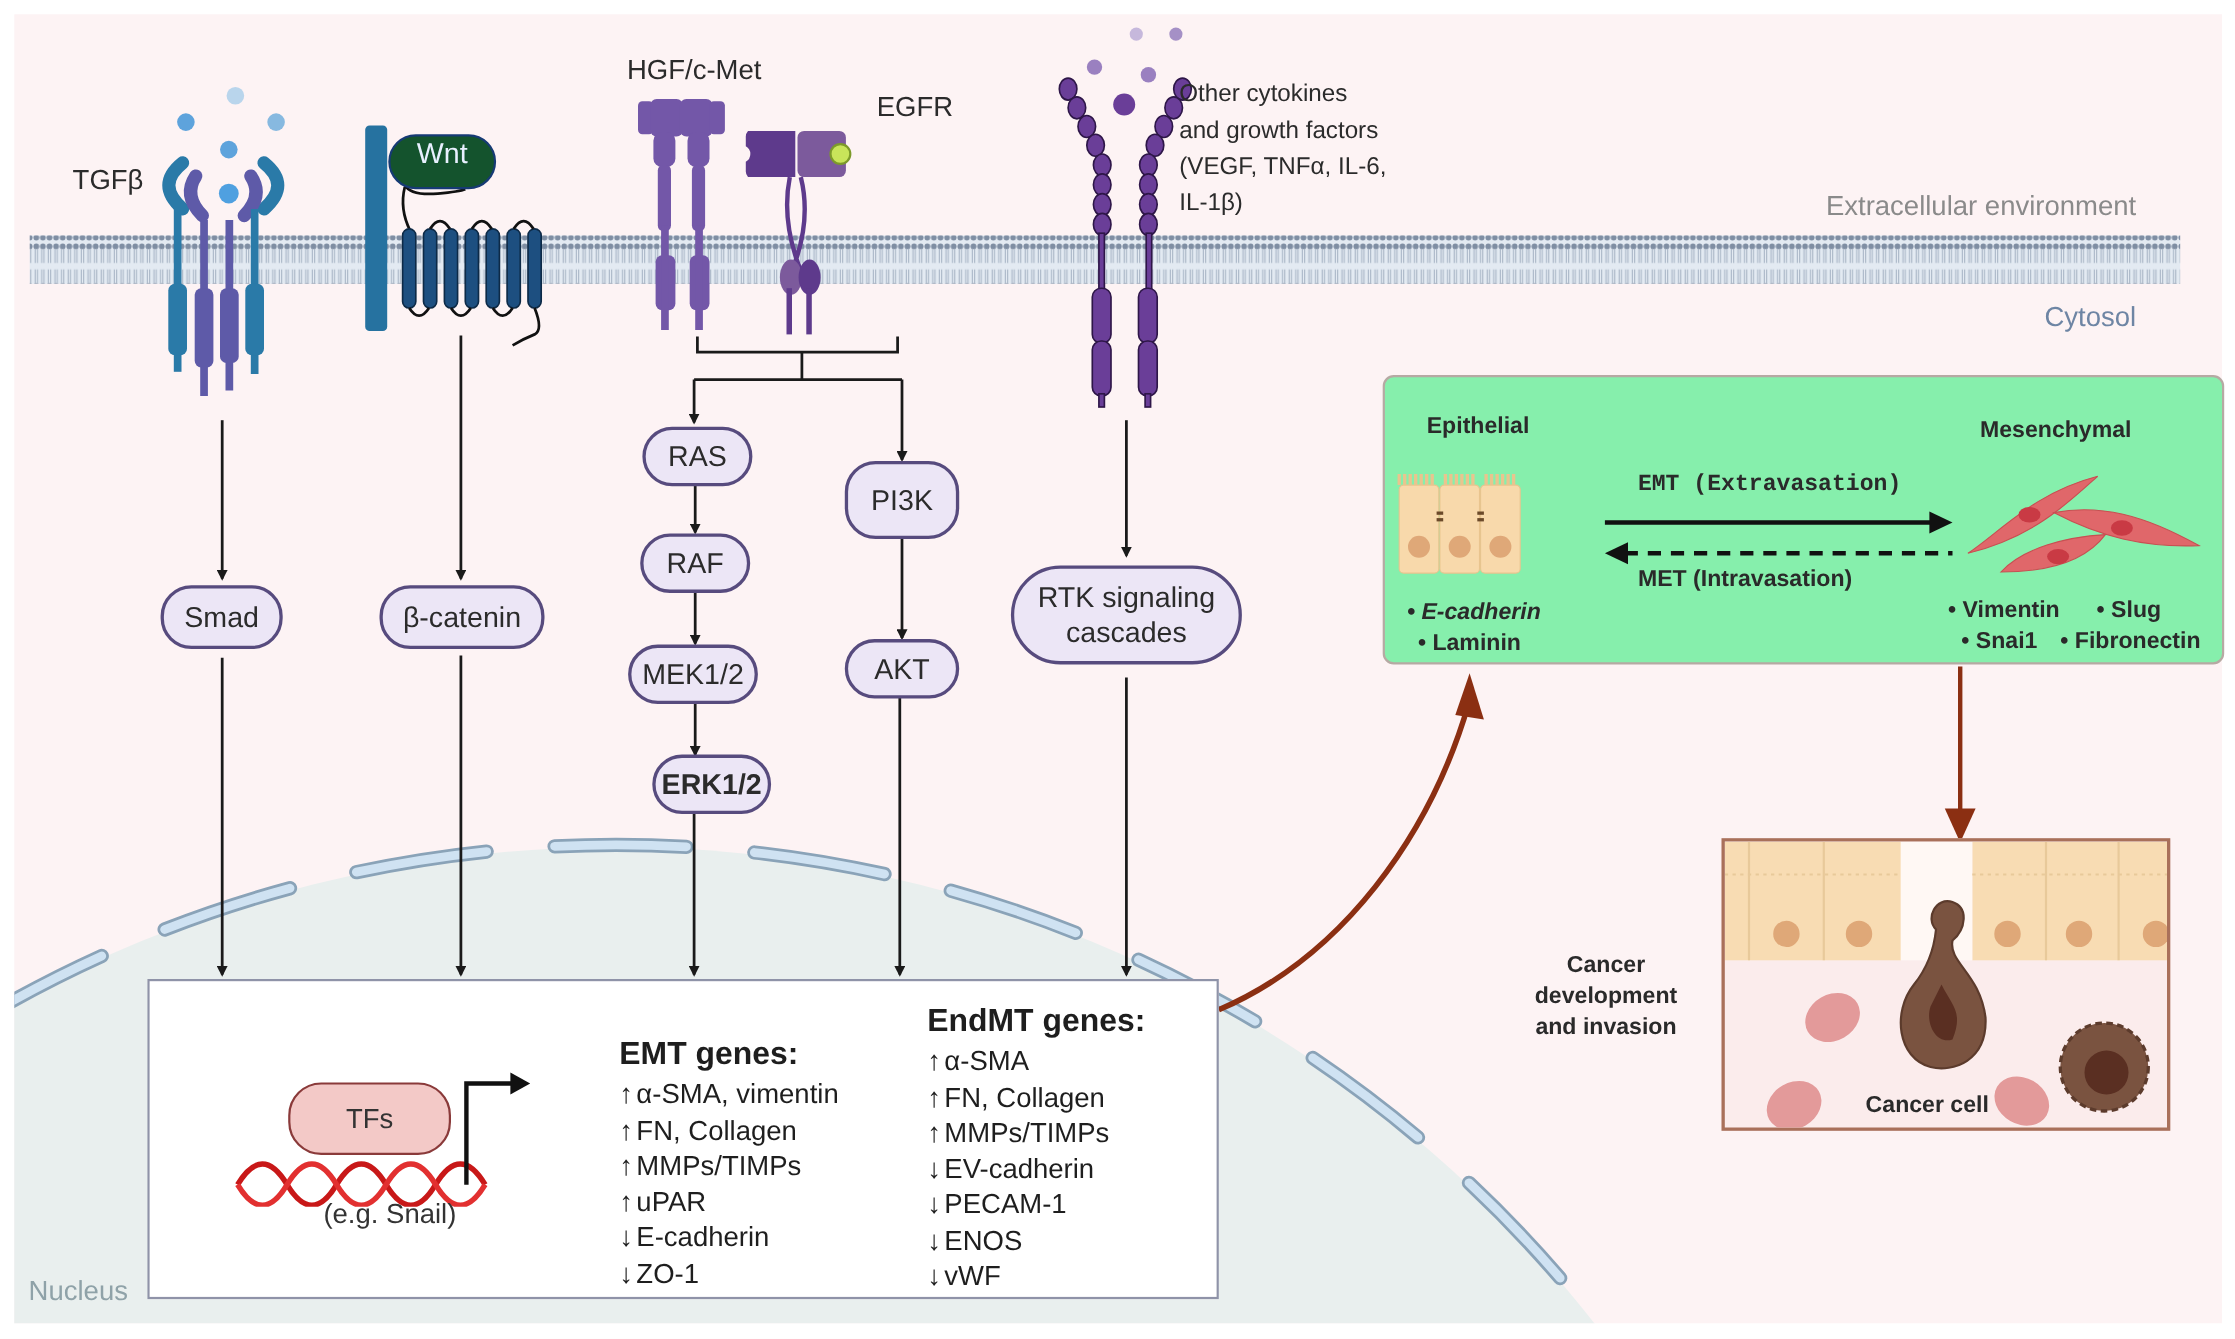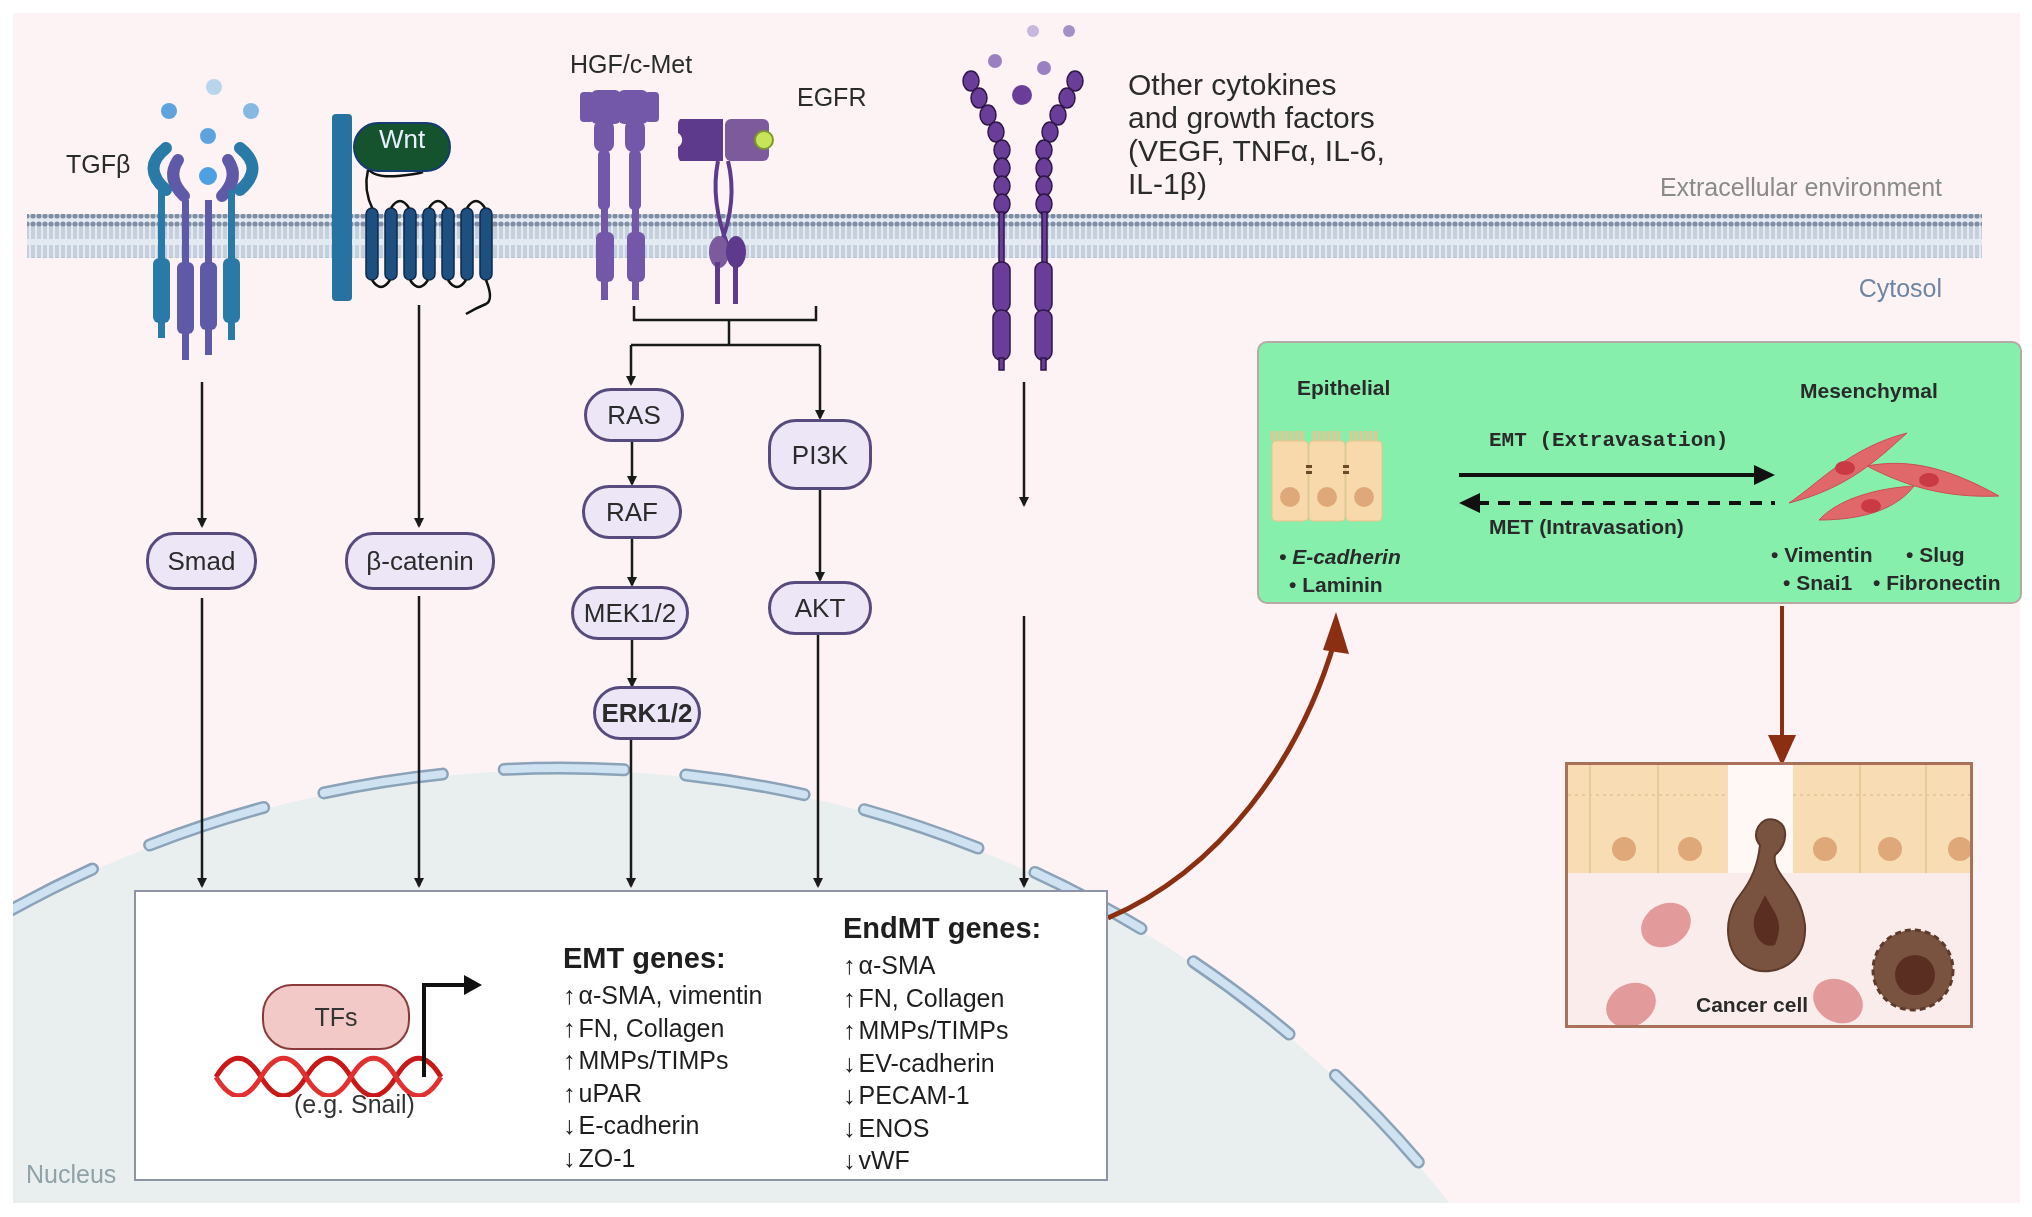--- a/index.html
+++ b/index.html
@@ -179,35 +179,39 @@
   <div class="region-lbl" style="right:90px;top:173px;color:#8a8a8a;">Extracellular environment</div>
   <div class="region-lbl" style="right:90px;top:274px;color:#6e85a4;">Cytosol</div>
   <div class="region-lbl" style="left:26px;top:1160px;color:#8fa2a8;">Nucleus</div>
 
   <div class="lbl" style="left:66px;top:150px;">TGFβ</div>
   <div style="position:absolute;left:353px;top:122px;width:98px;height:50px;box-sizing:border-box;background:#14532d;border:2.5px solid #163a74;border-radius:25px;color:#e8f0ff;font-size:26px;display:flex;align-items:flex-start;justify-content:center;">
     <span>Wnt</span>
   </div>
   <div class="lbl" style="left:570px;top:50px;">HGF/c-Met</div>
   <div class="lbl" style="left:797px;top:83px;">EGFR</div>
-  <div style="position:absolute;left:1128px;top:68px;font-size:30px;line-height:33px;color:#2b2b2b;">
+  <div style="position:absolute;left:1072px;top:68px;font-size:22px;line-height:33px;color:#2b2b2b;">
     <div>Other cytokines</div>
     <div>and growth factors</div>
     <div>(VEGF, TNFα, IL-6,</div>
     <div>IL-1β)</div>
   </div>
 
   <div class="node" style="left:146px;top:532px;width:111px;height:58px;">Smad</div>
   <div class="node" style="left:345px;top:532px;width:150px;height:58px;">β-catenin</div>
   <div class="node" style="left:584px;top:388px;width:100px;height:54px;">RAS</div>
   <div class="node" style="left:582px;top:485px;width:100px;height:54px;">RAF</div>
   <div class="node" style="left:571px;top:586px;width:118px;height:54px;">MEK1/2</div>
   <div class="node" style="left:593px;top:686px;width:108px;height:54px;font-weight:bold;">ERK1/2</div>
   <div class="node" style="left:768px;top:419px;width:104px;height:71px;">PI3K</div>
   <div class="node" style="left:768px;top:581px;width:104px;height:54px;">AKT</div>
+  <div class="node" style="left:919px;top:514px;width:210px;height:90px;border-radius:45px;flex-direction:column;">
+    <span>RTK signaling</span>
+    <span>cascades</span>
+  </div>
 
   <div style="position:absolute;left:134px;top:890px;width:974px;height:291px;box-sizing:border-box;background:#fff;border:2.5px solid #8f93a8;">
     <svg class="abs" style="left:70px;top:65px" width="320" height="140">
       <path d="M10,120 C25,95 40,95 55,120 S85,145 100,120 S130,95 145,120 S175,145 190,120 S220,95 235,120" stroke="#c81818" stroke-width="5" fill="none"></path>
       <path d="M10,120 C25,145 40,145 55,120 S85,95 100,120 S130,145 145,120 S175,95 190,120 S220,145 235,120" stroke="#e23030" stroke-width="5" fill="none"></path>
       <path d="M218,120 V28 H262" stroke="#111" stroke-width="4" fill="none"></path>
       <path d="M258,18 L276,28 L258,38 z" fill="#111"></path>
     </svg>
     <div style="position:absolute;left:126px;top:92px;width:148px;height:66px;box-sizing:border-box;background:#f3c9c7;border:2.5px solid #8a3a3a;border-radius:30px;display:flex;align-items:center;justify-content:center;font-size:25px;color:#333;">
       <span>TFs</span>
@@ -276,20 +280,25 @@
     </svg>
 
     <div class="bold-lbl" style="left:20px;top:202px;font-weight:bold;font-style:italic;">• E-cadherin</div>
     <div class="bold-lbl" style="left:30px;top:230px;">• Laminin</div>
     <div class="bold-lbl" style="left:512px;top:200px;">• Vimentin</div>
     <div class="bold-lbl" style="left:647px;top:200px;">• Slug</div>
     <div class="bold-lbl" style="left:524px;top:228px;">• Snai1</div>
     <div class="bold-lbl" style="left:614px;top:228px;">• Fibronectin</div>
   </div>
 
+  <div class="cancer-lbl" style="left:1380px;top:864px;width:160px;">
+    <div>Cancer</div>
+    <div>development</div>
+    <div>and invasion</div>
+  </div>
 
   <div style="position:absolute;left:1565px;top:762px;width:408px;height:266px;box-sizing:border-box;border:3px solid #a9705a;background:#fbecec;overflow:hidden;">
     <svg class="abs" style="left:0;top:0" width="404" height="262">
       <rect x="0" y="0" width="160" height="108" fill="#f8dcb3"></rect>
       <rect x="225" y="0" width="180" height="108" fill="#f8dcb3"></rect>
       <rect x="160" y="0" width="65" height="108" fill="#fff8f4"></rect>
       <g stroke="#e8c99a" stroke-width="2" fill="none">
         <path d="M22,0 v108 M90,0 v108 M292,0 v108 M358,0 v108"></path>
         <path d="M0,30 H160 M225,30 H404" stroke-dasharray="3 4"></path>
       </g>

